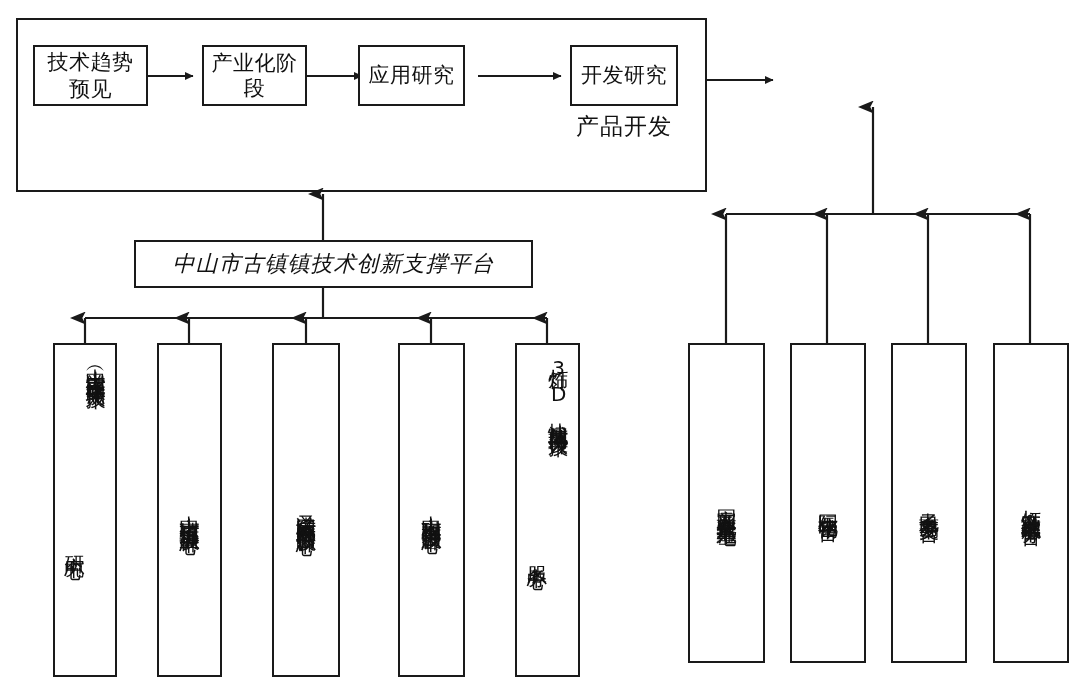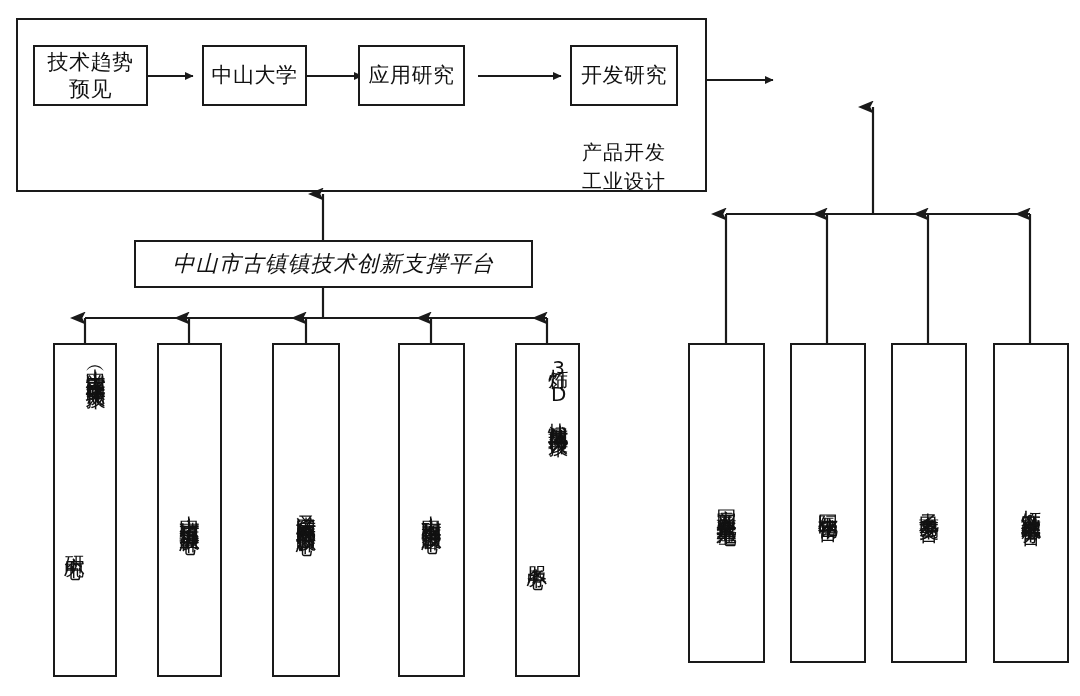--- a/index.html
+++ b/index.html
@@ -9,21 +9,21 @@
 
   .bx{position:absolute;box-sizing:border-box;border:2px solid #1a1a1a;background:#fff;
       display:flex;align-items:center;justify-content:center;text-align:center;}
   .frame{position:absolute;box-sizing:border-box;border:2px solid #1a1a1a;background:transparent;}
 
   .h-label{font-size:21px;line-height:1.18;letter-spacing:.5px;}
   .h-label.two{line-height:1.25;}
 
   .plat-label{font-size:22px;letter-spacing:1px;}
 
-  .sub-note{position:absolute;font-size:20px;line-height:1.45;text-align:center;letter-spacing:1px;margin-top:28px;}
+  .sub-note{position:absolute;font-size:23px;line-height:1.45;text-align:center;letter-spacing:1px;}
 
   
   .vbx{position:absolute;box-sizing:border-box;border:2px solid #1a1a1a;background:#fff;overflow:hidden;}
   .vwrap{position:absolute;inset:0;display:flex;flex-direction:row-reverse;
          justify-content:center;align-items:flex-start;padding:8px 2px;}
   .vcol{writing-mode:vertical-rl;text-orientation:upright;
         font-size:20px;line-height:1.06;letter-spacing:1.5px;white-space:nowrap;}
   .vcol.c2{align-self:center;}
   .vwrap.center{align-items:center;}
 </style>
@@ -71,34 +71,33 @@
   <div class="frame" style="left:16px;top:18px;width:691px;height:174px;"></div>
 
   <div class="bx" style="left:33px;top:45px;width:115px;height:61px;">
     <div class="h-label two">
       <div>技术趋势</div>
       <div>预见</div>
     </div>
   </div>
 
   <div class="bx" style="left:202px;top:45px;width:105px;height:61px;">
-    <div class="h-label">中山大学</div>
+    <div class="h-label">产业化阶段</div>
   </div>
 
   <div class="bx" style="left:358px;top:45px;width:107px;height:61px;">
     <div class="h-label">应用研究</div>
   </div>
 
   <div class="bx" style="left:570px;top:45px;width:108px;height:61px;">
     <div class="h-label">开发研究</div>
   </div>
 
   <div class="sub-note" style="left:570px;top:110px;width:108px;">
     <div>产品开发</div>
-    <div>工业设计</div>
   </div>
 
 
   <div class="bx" style="left:134px;top:240px;width:399px;height:48px;font-style:italic;">
     <div class="plat-label">中山市古镇镇技术创新支撑平台</div>
   </div>
 
   <div class="vbx" style="left:53px;top:343px;width:64px;height:334px;">
     <div class="vwrap">
       <div class="vcol">中山大学（古镇）半导体照明技术</div>

